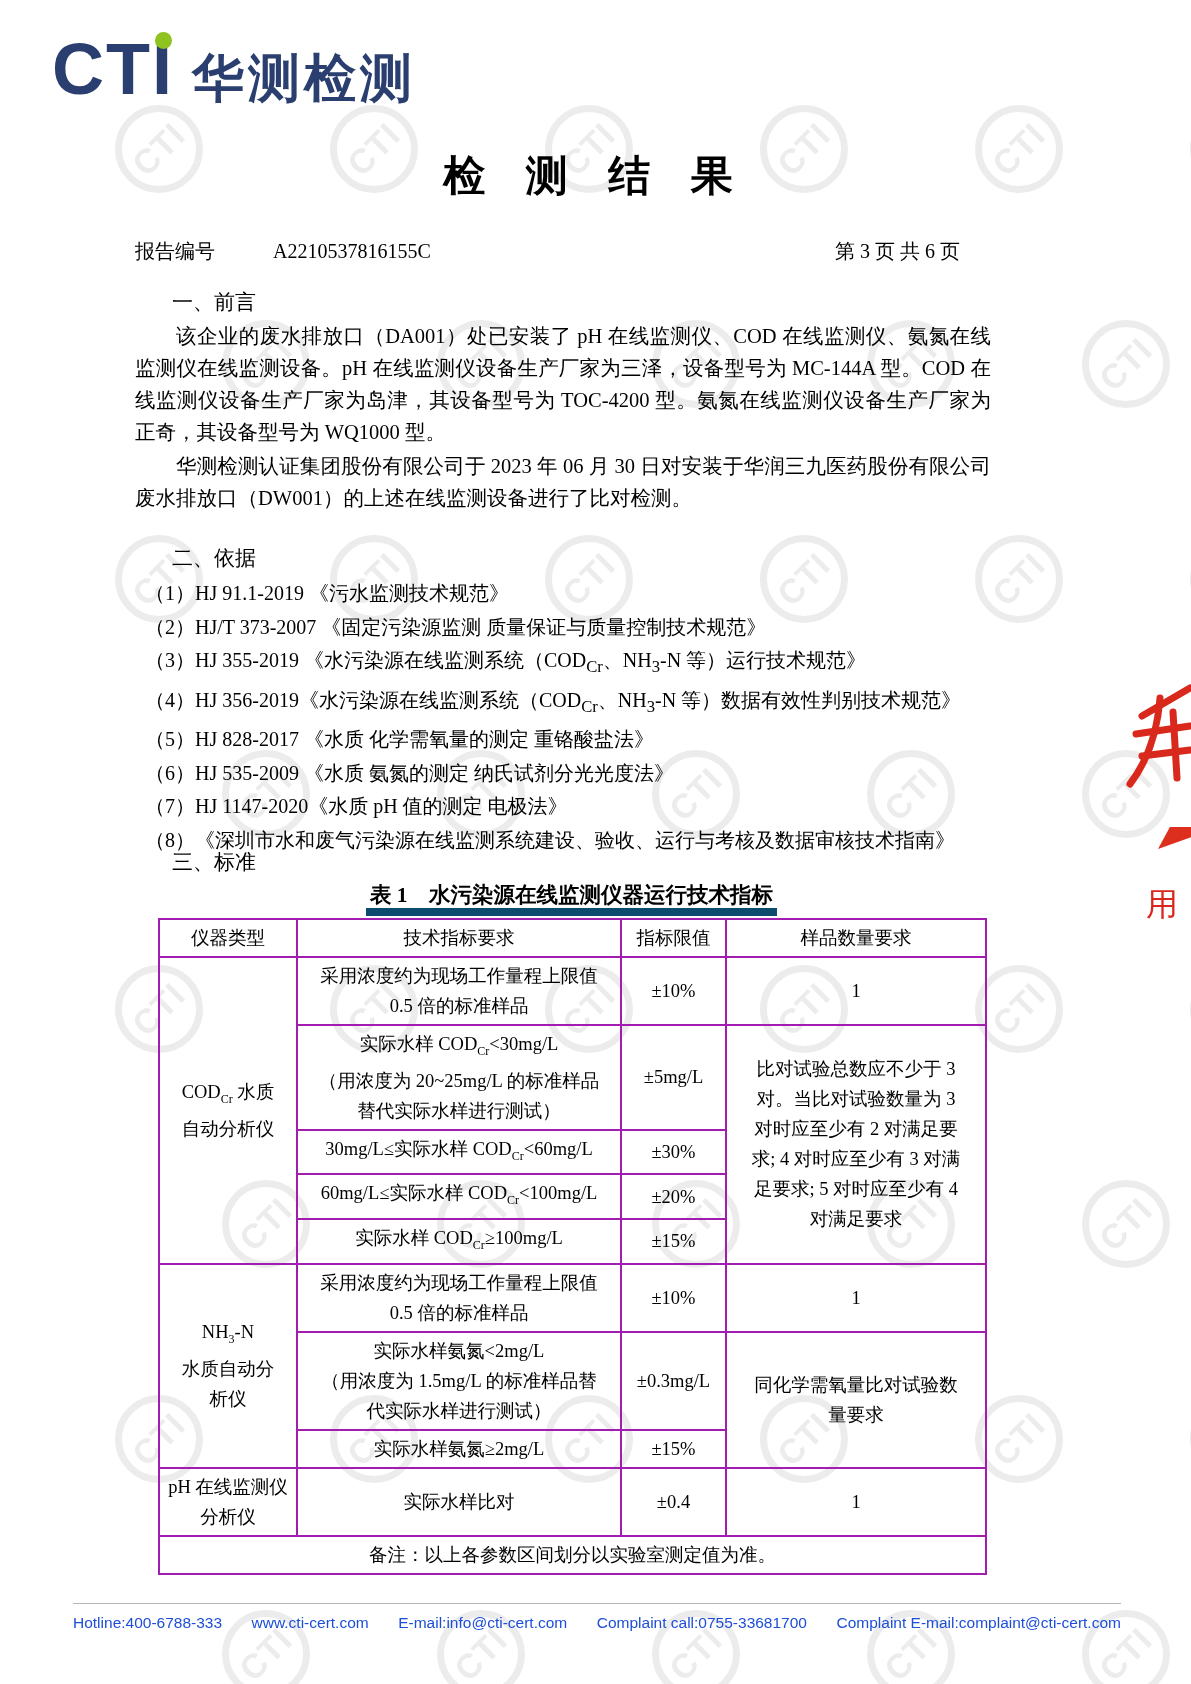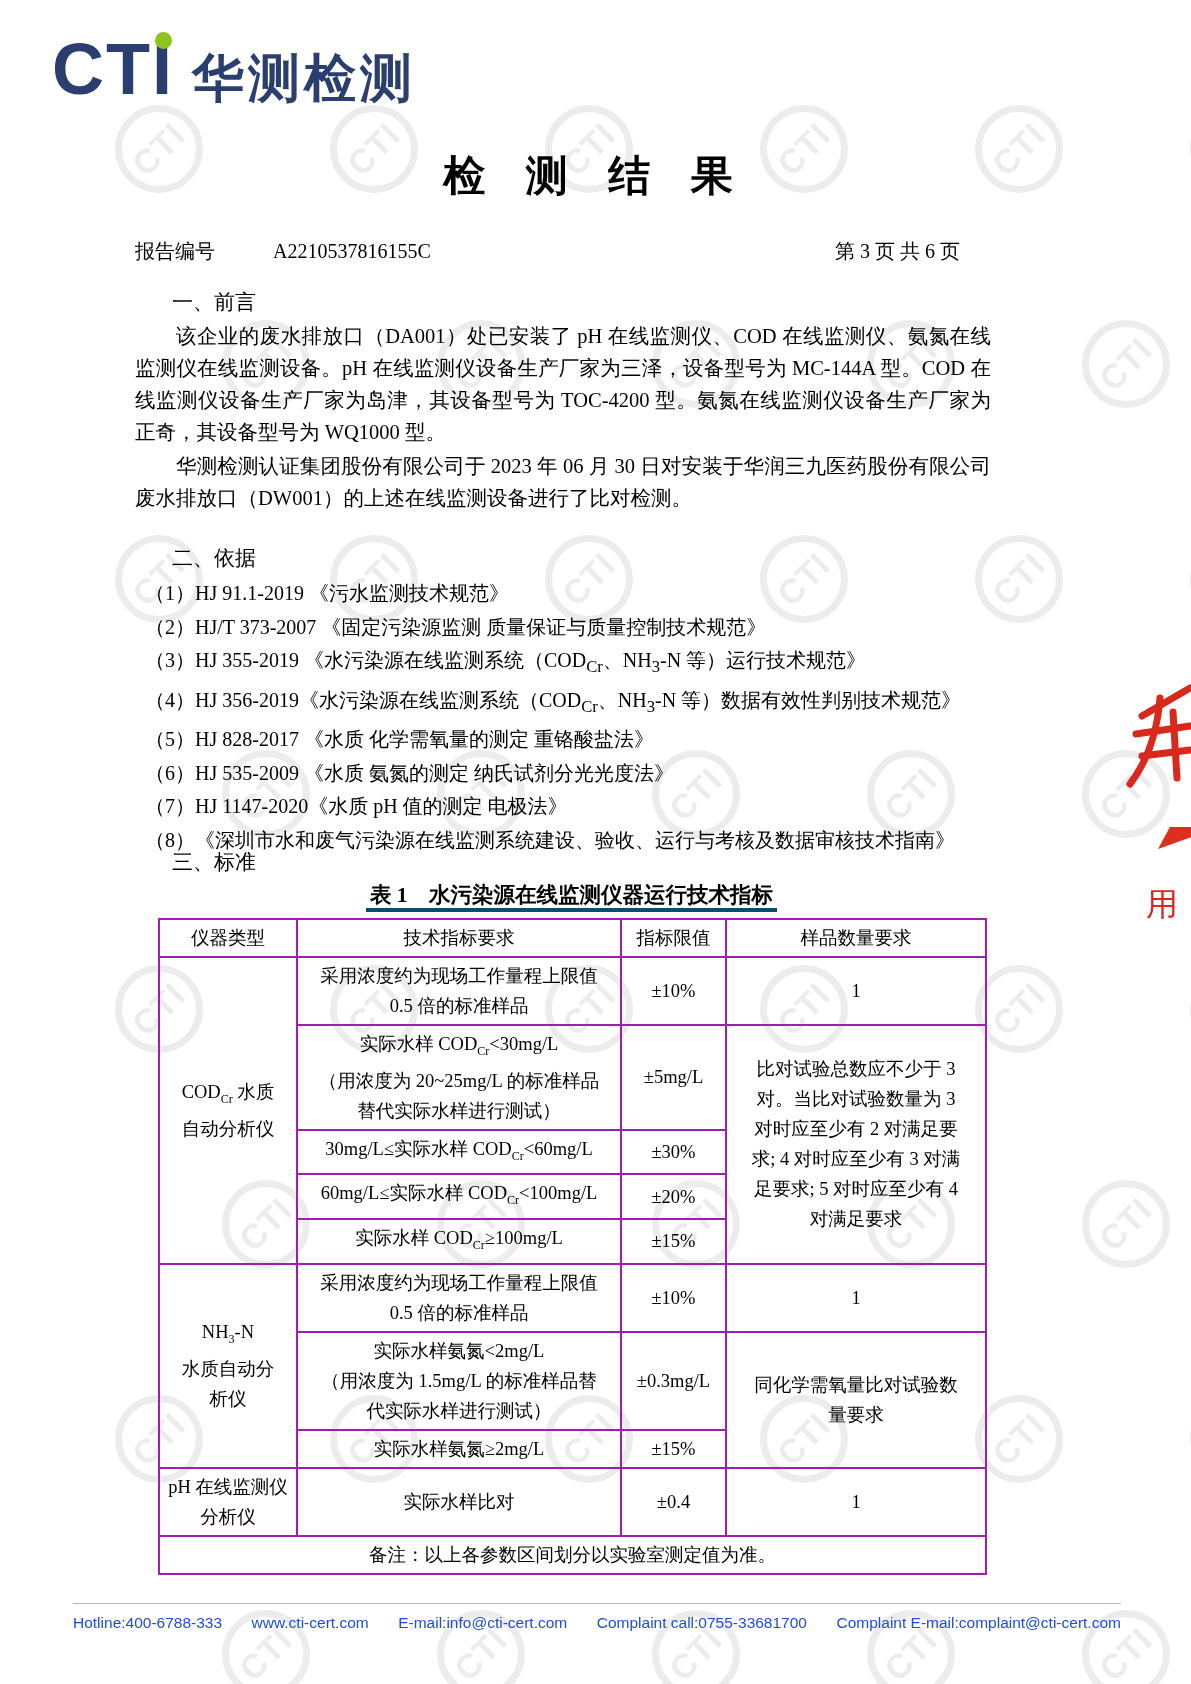--- a/index.html
+++ b/index.html
@@ -29,21 +29,21 @@
   .meta-no{margin-left:58px;font-family:"Liberation Serif",serif;}
   .meta-page{margin-left:auto;}
   
   .sec-h{left:172px;font-size:21px;}
   .paras{left:135px;top:320px;width:856px;font-size:20.5px;line-height:32px;text-align:justify;}
   .paras p{margin:0 0 2px 0;text-indent:2em;}
   .basis{left:145px;top:577px;width:850px;font-size:20px;line-height:33.5px;
          list-style:none;margin:0;padding:0;}
   
   .tbl-title{left:158px;top:880px;width:827px;text-align:center;}
-  .tbl-title span{font-weight:bold;font-size:21.5px;border-bottom:4px solid #0c4a6e;padding:0 4px 1px 4px;}
+  .tbl-title span{font-weight:bold;font-size:21.5px;border-bottom:8px solid #0c4a6e;padding:0 4px 1px 4px;}
   table.spec{left:158px;top:918px;position:absolute;border-collapse:collapse;table-layout:fixed;
              width:827px;font-size:18.5px;}
   table.spec td,table.spec th{border:2px solid #a21caf;text-align:center;vertical-align:middle;
              font-weight:normal;padding:3px 3px;line-height:30px;white-space:pre-line;}
   table.spec{border:2px solid #000;}
   tr.thick-top td{border-top-width:2px;}
   table.spec sub{font-size:12px;}
   td.note-cell{text-align:left;padding-left:8px;}
   
   tr.rh{height:33px;} tr.ra1{height:63px;} tr.ra2{height:94px;} tr.ra3{height:30px;}

